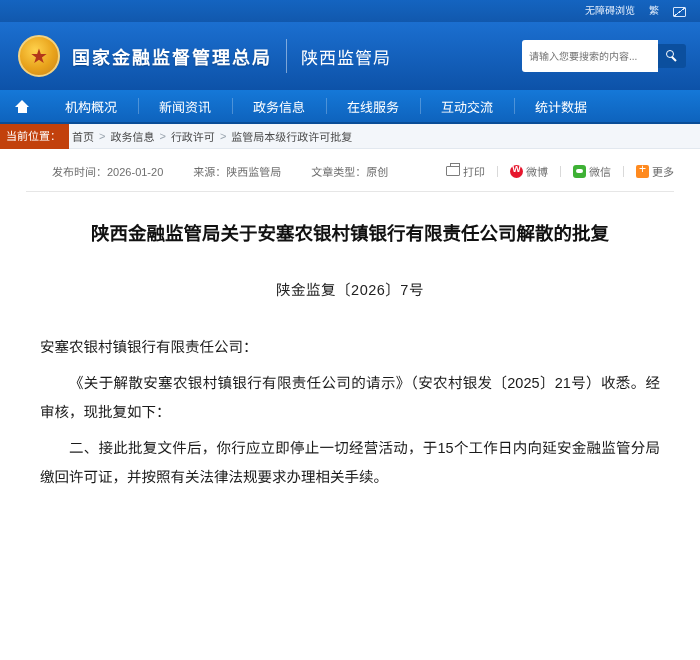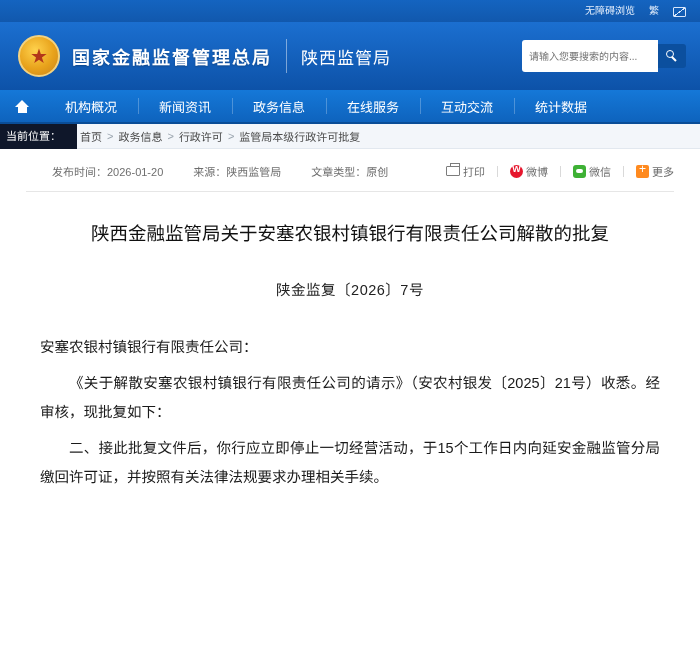--- a/index.html
+++ b/index.html
@@ -192,24 +192,24 @@
     background: #f3f6fa;
     border-bottom: 1px solid #e2e8ef;
     display: flex;
     align-items: center;
     font-size: 11px;
     color: #4a4a4a;
     padding-left: 0;
   }
   .crumb-label {
     color: #ffffff;
-    background: #0f172a;
+    background: #c2410c;
     height: 25px;
     line-height: 25px;
-    padding: 0 16px 0 6px;
+    padding: 0 8px 0 6px;
   }
   .crumbbar a, .crumbbar span.sep, .crumbbar span.cur {
     color: #4a4a4a;
     text-decoration: none;
     margin: 0 3px;
   }
   .crumbbar span.sep { color: #9aa4ae; margin: 0 2px; }
 
   
   .page {
@@ -274,21 +274,21 @@
   }
 
   .rule {
     margin: 12px 26px 0 26px;
     border-top: 1px solid #e6e6e6;
   }
 
   h1.doc-title {
     margin: 28px 60px 0 60px;
     font-size: 18.5px;
-    font-weight: normal;
+    font-weight: bold;
     color: #111111;
     text-align: center;
     line-height: 1.5;
   }
   .doc-number {
     margin: 30px 0 0 0;
     text-align: center;
     font-size: 14.5px;
     color: #222222;
     letter-spacing: .5px;

